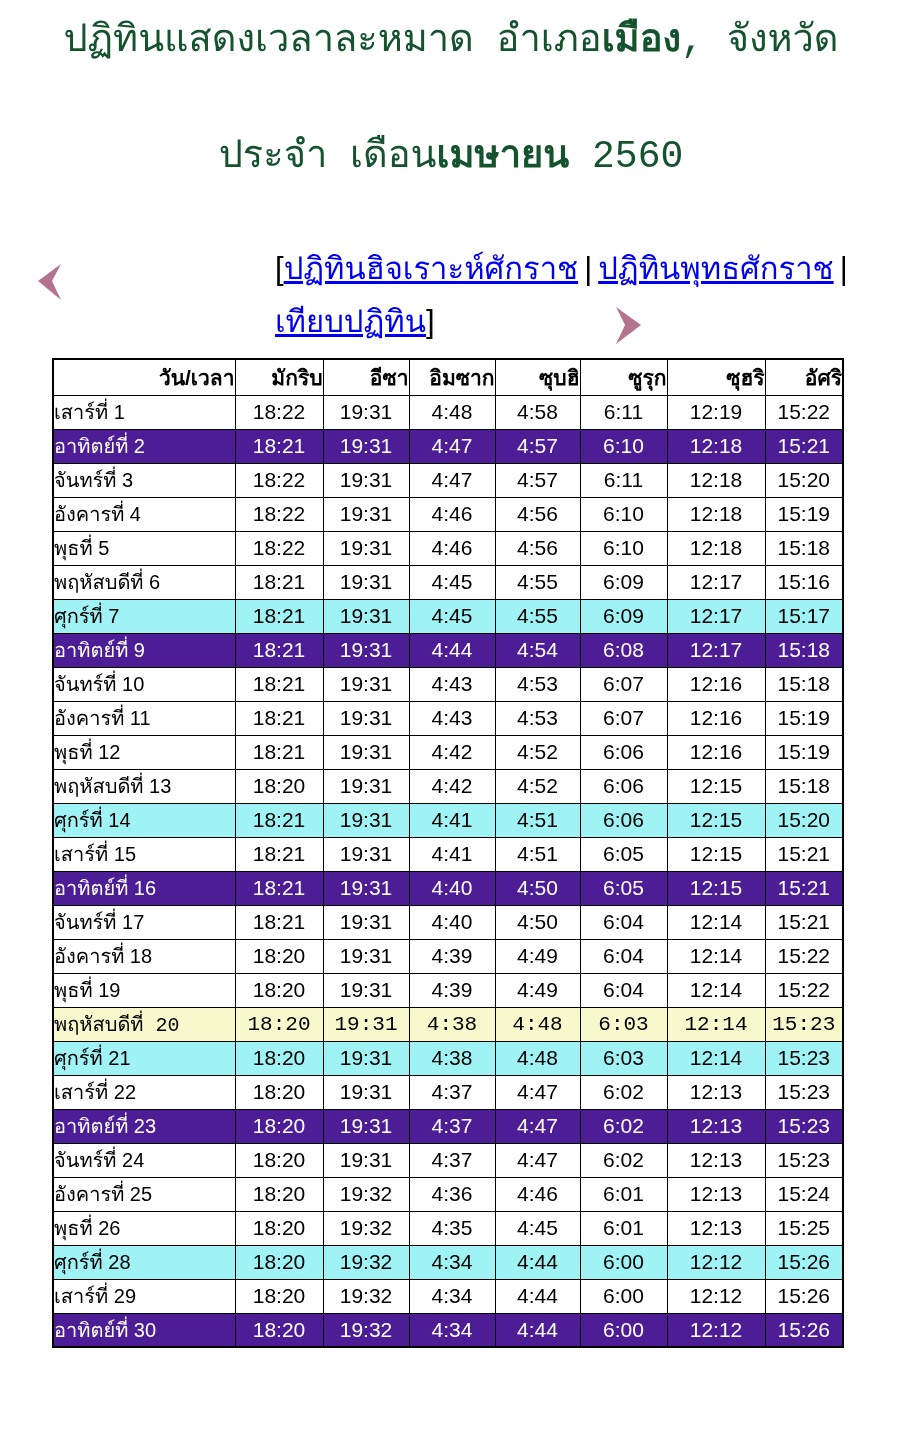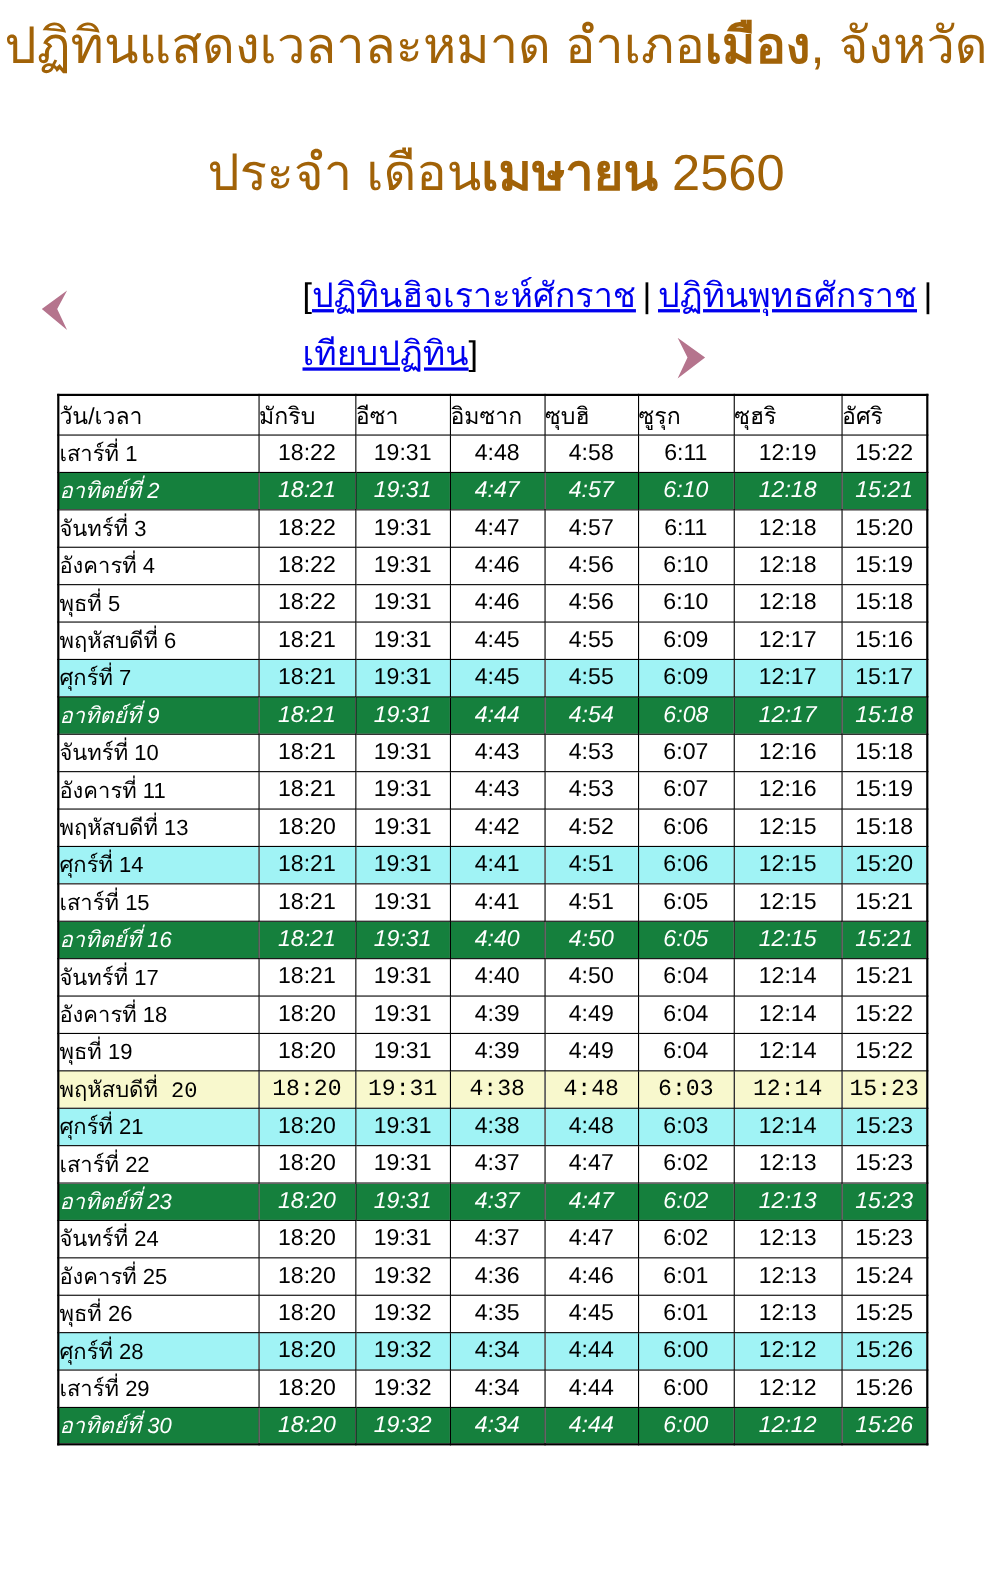--- a/index.html
+++ b/index.html
@@ -7,24 +7,25 @@
     width: 902px;
     background: #ffffff;
     font-family: "Liberation Sans", "DejaVu Sans", sans-serif;
     color: #000000;
   }
   body { height: 1430px; overflow: hidden; position: relative; }
 
   .page-title {
     padding-top: 12px;
     text-align: center;
-    font-size: 46px;
+    font-size: 38px;
     line-height: 58px;
     font-weight: normal;
-    color: #a16207;
+    color: #14532d;
+    font-family: Liberation Mono, monospace;
   }
   .page-title b { font-weight: bold; }
 
   .nav-area {
     position: relative;
     margin-top: 56px;
     height: 110px;
     padding-left: 28px;
   }
   .arrow {
@@ -59,34 +60,34 @@
     border: 2px solid #000000;
   }
   .prayer-table th, .prayer-table td {
     border: 1.5px solid #000000;
     overflow: hidden;
     white-space: nowrap;
   }
   .prayer-table thead th {
     height: 36px;
     font-size: 21px;
-    font-weight: normal;
-    text-align: left;
+    font-weight: bold;
+    text-align: right;
     background: #ffffff;
   }
   .prayer-table tbody td { height: 34px; font-size: 20px; }
   .prayer-table td.day {
     text-align: left;
     padding-right: 10px;
   }
   .prayer-table td.time {
     text-align: center;
     font-size: 21px;
   }
-  tr.hl-sunday { background: #15803d; color: #ffffff; font-style: italic; }
+  tr.hl-sunday { background: #4c1d95; color: #ffffff; }
   tr.hl-friday { background: #a0f3f5; color: #000000; padding-left: 36px; }
   tr.hl-special { background: #f8f8cd; color: #000000; font-family: Liberation Mono, monospace; }
 </style>
 </head>
 <body>
 
 <div class="page-title">
   <span>ปฏิทินแสดงเวลาละหมาด อำเภอ</span><b>เมือง</b><span>,  จังหวัด</span><br>
   <br>
   <span>ประจำ เดือน</span><b>เมษายน</b><span> 2560</span>
@@ -227,20 +228,30 @@
         <td class="day">อังคารที่ 11</td>
         <td class="time">18:21</td>
         <td class="time">19:31</td>
         <td class="time">4:43</td>
         <td class="time">4:53</td>
         <td class="time">6:07</td>
         <td class="time">12:16</td>
         <td class="time">15:19</td>
       </tr>
       <tr>
+        <td class="day">พุธที่ 12</td>
+        <td class="time">18:21</td>
+        <td class="time">19:31</td>
+        <td class="time">4:42</td>
+        <td class="time">4:52</td>
+        <td class="time">6:06</td>
+        <td class="time">12:16</td>
+        <td class="time">15:19</td>
+      </tr>
+      <tr>
         <td class="day">พฤหัสบดีที่ 13</td>
         <td class="time">18:20</td>
         <td class="time">19:31</td>
         <td class="time">4:42</td>
         <td class="time">4:52</td>
         <td class="time">6:06</td>
         <td class="time">12:15</td>
         <td class="time">15:18</td>
       </tr>
       <tr class="hl-friday">

